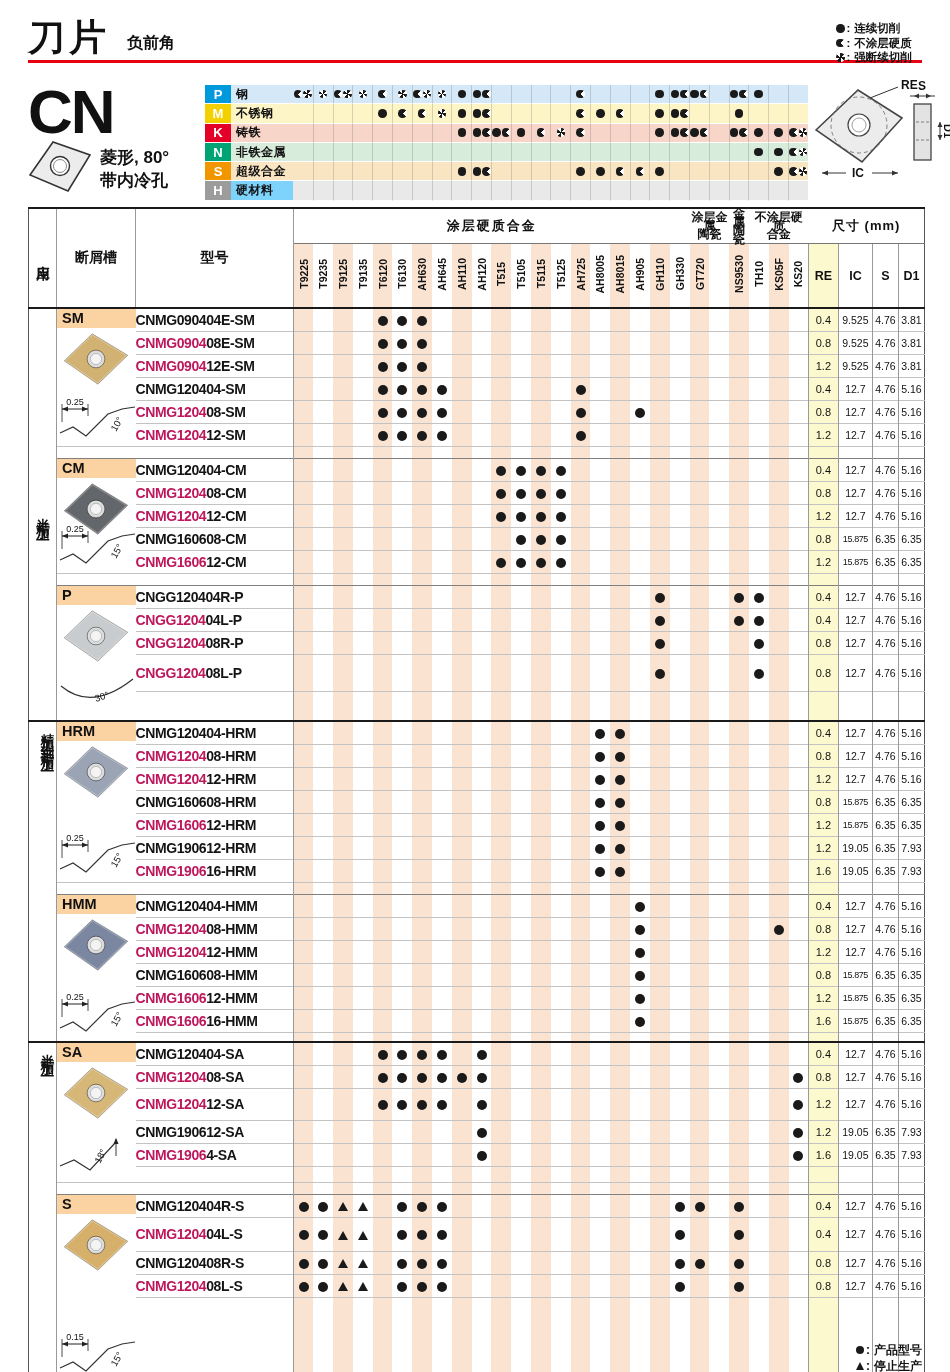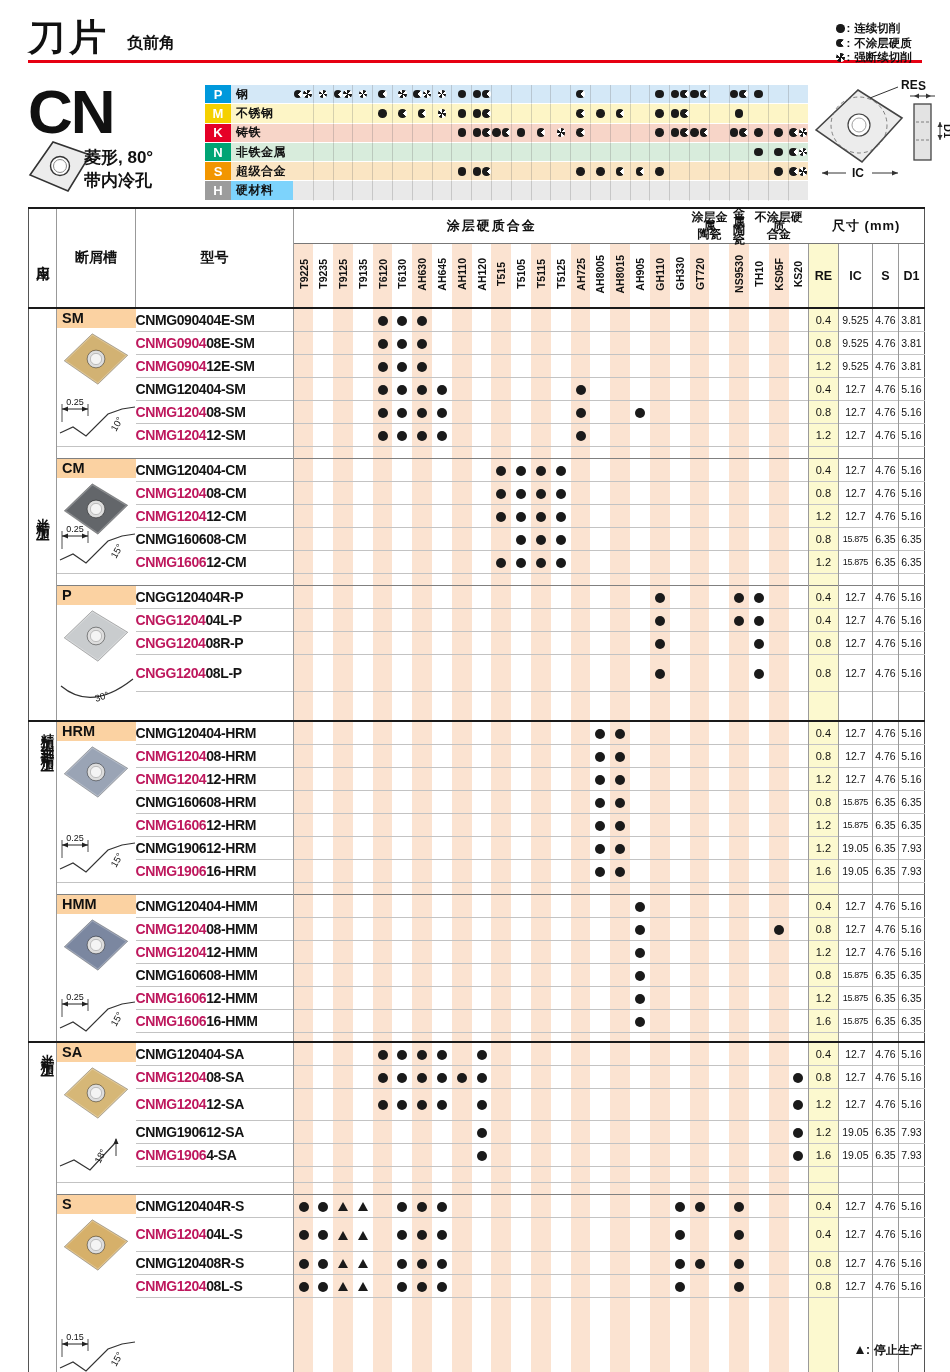--- a/index.html
+++ b/index.html
@@ -4,21 +4,21 @@
 <style>
   html,body{margin:0;padding:0;}
   body{width:950px;height:1372px;position:relative;background:#fff;
        font-family:"Liberation Sans","DejaVu Sans",sans-serif;color:#111;overflow:hidden;}
   
   .title-wrap{position:absolute;left:28px;top:18px;display:flex;align-items:flex-end;}
   .title{font-size:37px;font-weight:bold;letter-spacing:4px;line-height:40px;}
   .subtitle{font-size:16px;font-weight:bold;margin-left:17px;line-height:30px;}
   .red-rule{position:absolute;left:28px;top:60px;width:894px;height:3px;background:#e60012;}
   .series{position:absolute;left:28px;top:76px;font-size:62px;font-weight:800;letter-spacing:-2px;}
-  .shape-desc{position:absolute;left:84px;top:146px;font-size:17px;font-weight:bold;line-height:23px;}
+  .shape-desc{position:absolute;left:100px;top:146px;font-size:17px;font-weight:bold;line-height:23px;}
   .shape-icon{position:absolute;left:28px;top:138px;}
   
   .legend{position:absolute;font-size:11.5px;font-weight:bold;line-height:14.5px;}
   .legend-top{left:836px;top:21px;}
   .legend-bottom{left:0;top:1342px;width:922px;text-align:right;font-size:12px;line-height:16px;}
   .legend .row{display:flex;align-items:center;justify-content:flex-start;}
   .legend-bottom .row{justify-content:flex-end;}
   .lg-sym{margin-right:1px;display:inline-flex;align-items:center;}
   .lg-sym::after{content:":";font-weight:bold;margin-left:2px;margin-right:3px;}
   
@@ -2191,17 +2191,23 @@
         <td class="ic"></td>
         <td class="s1"></td>
         <td class="d1"></td>
       </tr>
     </tbody>
   </table>
 
 <div class="legend legend-bottom">
   <div class="row">
     <span class="lg-sym">
+        <span class="sy syc small"></span>
+      </span>
+    <span>产品型号</span>
+  </div>
+  <div class="row">
+    <span class="lg-sym">
         <span class="sy syt small"></span>
       </span>
     <span>停止生产</span>
   </div>
 </div>
 
 </body></html>

